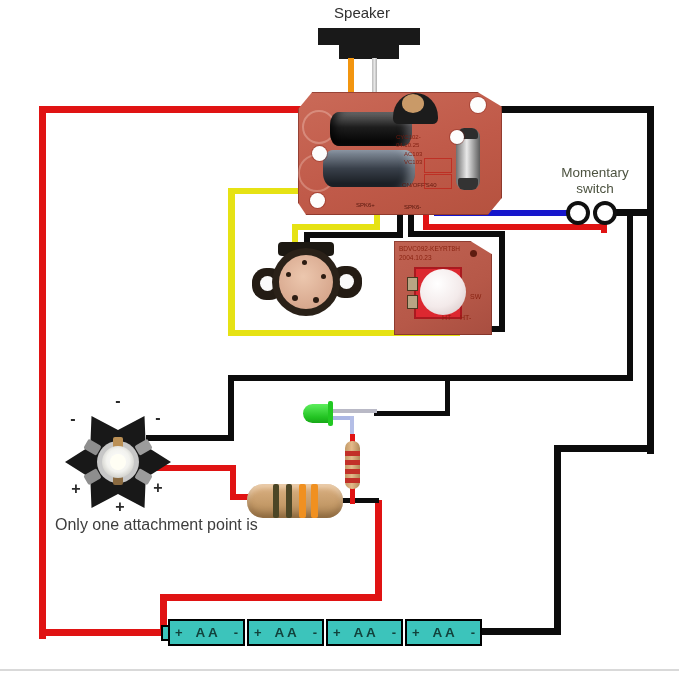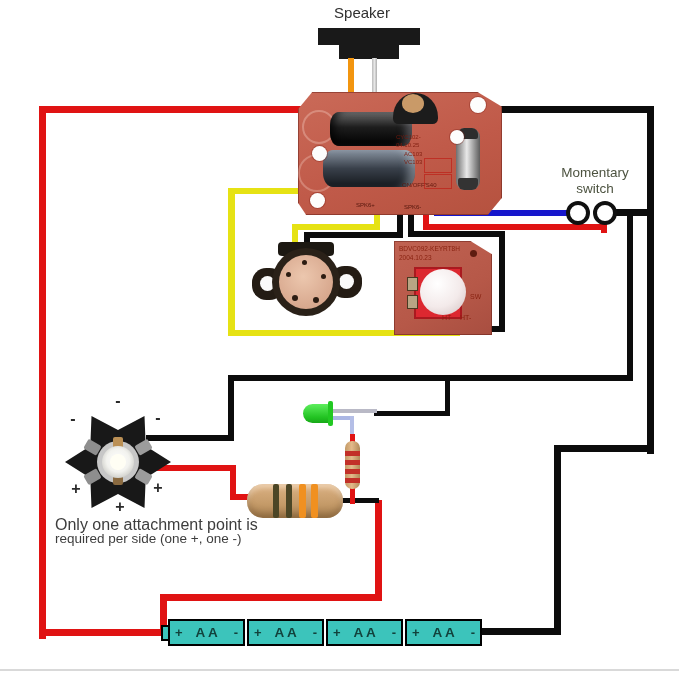--- a/index.html
+++ b/index.html
@@ -197,21 +197,20 @@
     <circle cx="55" cy="56" r="8" fill="#fffef4"></circle>
   </svg>
   <span class="starlbl" style="left:111px;top:392px">-</span>
   <span class="starlbl" style="left:66px;top:410px">-</span>
   <span class="starlbl" style="left:151px;top:409px">-</span>
   <span class="starlbl" style="left:69px;top:480px">+</span>
   <span class="starlbl" style="left:113px;top:498px">+</span>
   <span class="starlbl" style="left:151px;top:479px">+</span>
 
   <span class="lbl" style="left:55px;top:516px;font-size:16px;color:#3d3d3d">Only one attachment point is</span>
-  <span class="lbl" style="left:55px;top:531px;font-size:13.5px;color:#3d3d3d">required per side (one +, one -)</span>
 
   <div class="abs" style="left:161px;top:625px;width:7px;height:12px;background:var(--battery);border:2px solid #000"></div>
   <div class="abs" style="left:168px;top:619px;width:314px;height:27px;display:flex;gap:2px">
     <div class="batt-cell">
       <span>+</span>
       <span class="aa">AA</span>
       <span>-</span>
     </div>
     <div class="batt-cell">
       <span>+</span>

